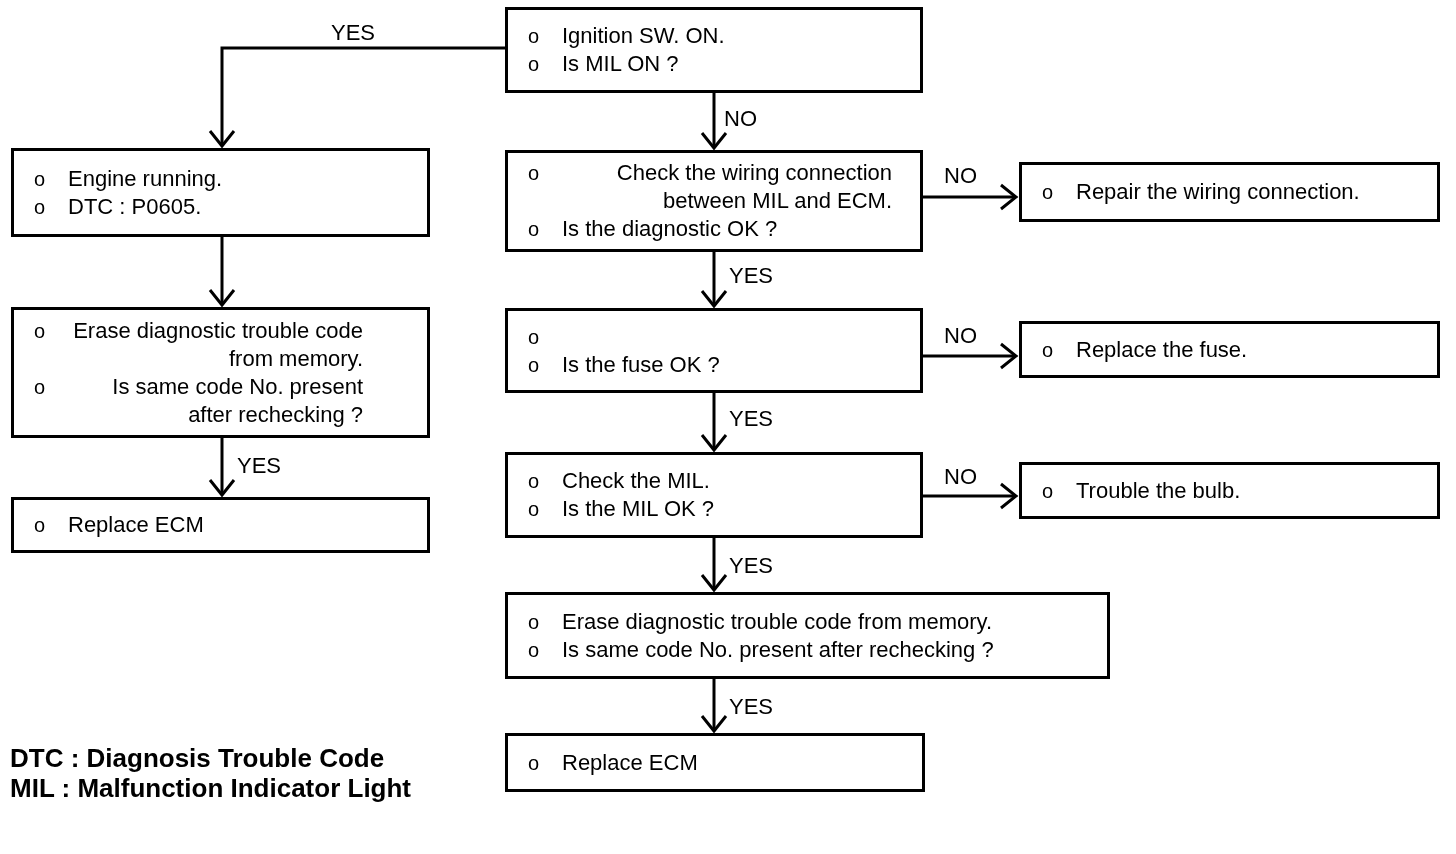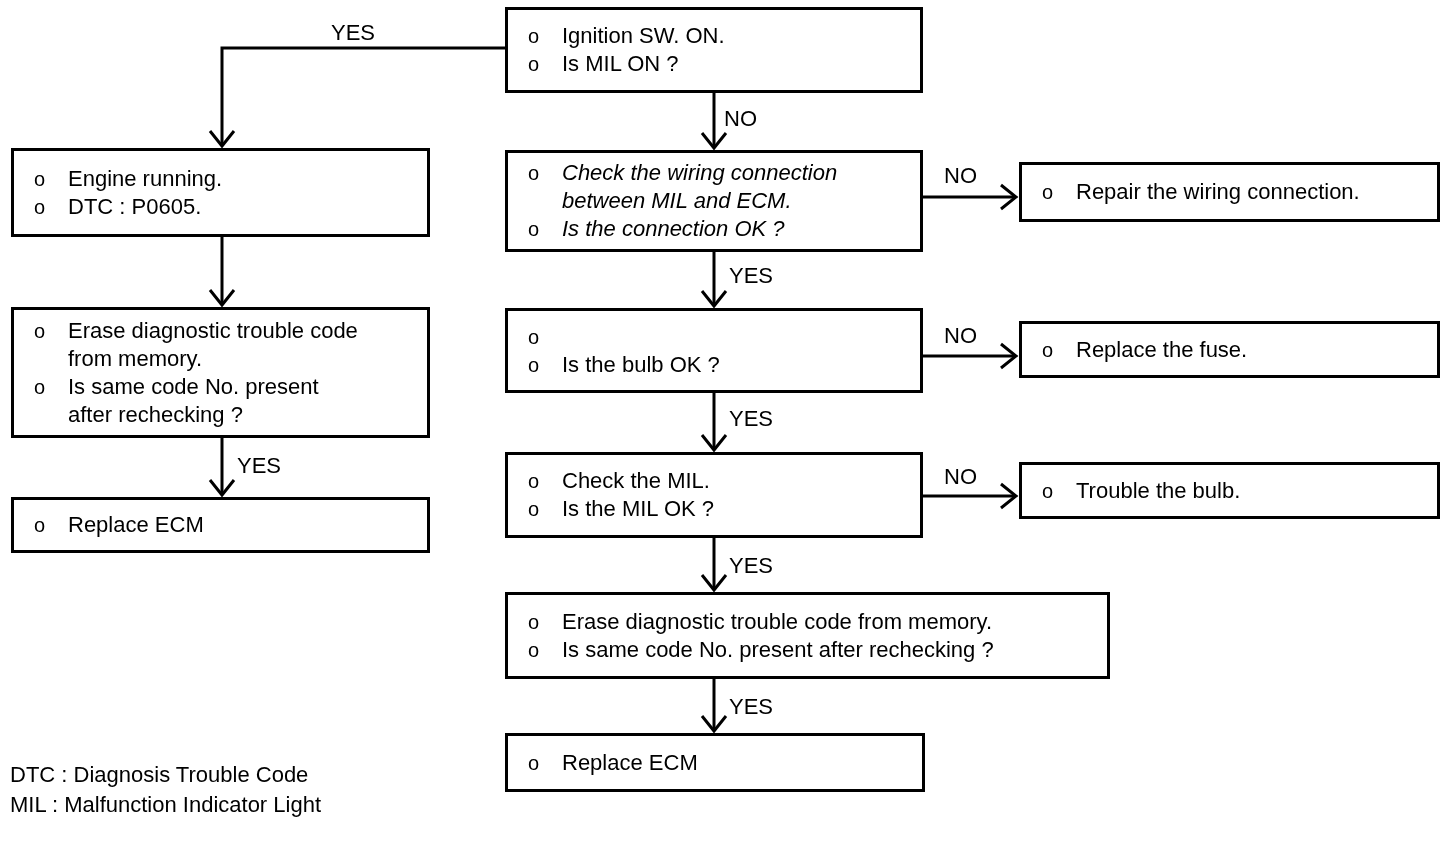--- a/index.html
+++ b/index.html
@@ -31,37 +31,38 @@
     display: flex;
     align-items: flex-start;
     font-size: 22px;
     line-height: 28px;
   }
   .li .b {
     flex: 0 0 34px;
     width: 34px;
     font-size: 20px;
   }
-  .li .t { flex: 0 1 auto; }
+  .li .t { flex: 0 1 auto; text-align: right; }
   
   .wrap295 .t { max-width: 295px; }
-  .wrap330 .t { max-width: 330px; font-style: italic; }
+  .wrap330 .t { max-width: 330px; }
   .edge-label {
     position: absolute;
     font-size: 22px;
     line-height: 24px;
     white-space: nowrap;
     text-align: center;
   }
   .legend {
     position: absolute;
     left: 10px;
-    top: 760px;
-    font-size: 22px;
+    top: 743px;
+    font-size: 26px;
     line-height: 30px;
+    font-weight: bold;
   }
 </style>
 </head>
 <body>
 
 <div class="canvas">
 
   <svg class="connectors" viewBox="0 0 1456 854" xmlns="http://www.w3.org/2000/svg" stroke="#000000" stroke-width="3" fill="none">
 
     <polyline points="505,48 222,48 222,144"></polyline>
@@ -149,31 +150,31 @@
     </div>
   </div>
 
   <div class="box wrap330" style="left:505px; top:150px; width:418px; height:102px;">
     <div class="li">
       <span class="b">o</span>
       <span class="t">Check the wiring connection between MIL and ECM.</span>
     </div>
     <div class="li">
       <span class="b">o</span>
-      <span class="t">Is the connection OK ?</span>
+      <span class="t">Is the diagnostic OK ?</span>
     </div>
   </div>
 
   <div class="box" style="left:505px; top:308px; width:418px; height:85px;">
     <div class="li">
       <span class="b">o</span>
     </div>
     <div class="li">
       <span class="b">o</span>
-      <span class="t">Is the bulb OK ?</span>
+      <span class="t">Is the fuse OK ?</span>
     </div>
   </div>
 
   <div class="box" style="left:505px; top:452px; width:418px; height:86px;">
     <div class="li">
       <span class="b">o</span>
       <span class="t">Check the MIL.</span>
     </div>
     <div class="li">
       <span class="b">o</span>

